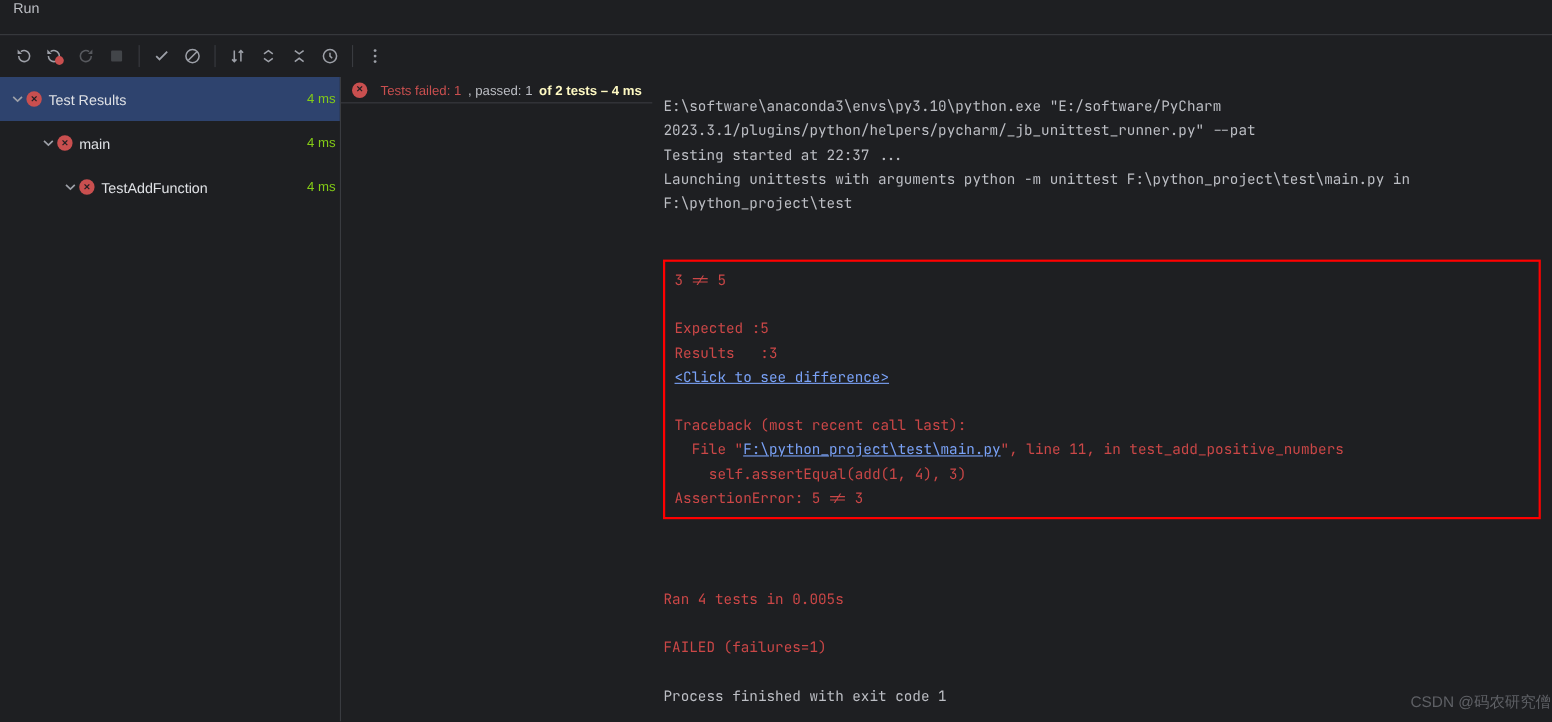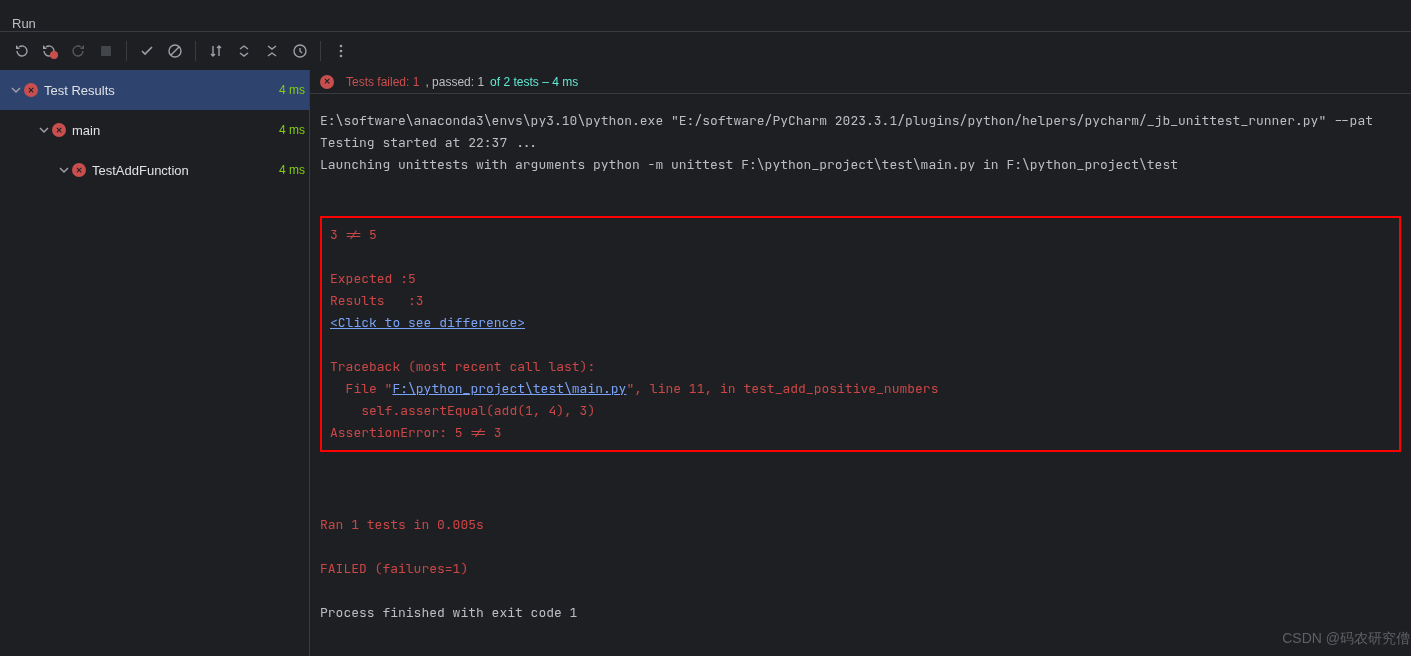--- a/index.html
+++ b/index.html
@@ -1,38 +1,38 @@
 <!DOCTYPE html>
 <html><head>
 <meta charset="utf-8">
 <style>
 * { margin:0; padding:0; box-sizing:border-box; }
 body { background:#1e1f22; color:#bcbec4; font-family:"Segoe UI",Arial,sans-serif; font-size:13px; width:1411px; height:656px; overflow:hidden; }
-.tab-bar { display:flex; align-items:flex-end; height:32px; border-bottom:1px solid #393b40; padding-left:12px; gap:9px; }
+.tab-bar { display:flex; align-items:flex-start; height:32px; border-bottom:1px solid #393b40; padding-left:12px; gap:9px; }
 .run-label { color:#bcbec4; margin-right:10px; font-size:13px; }
 .tab { display:flex; align-items:center; gap:6px; padding:6px 10px; border-bottom:3px solid #3574f0; color:#dfe1e5; }
 .tab .close { color:#6f737a; cursor:pointer; }
 .toolbar { display:flex; align-items:center; height:38px; padding:0 8px; gap:0; }
 .tool-group { display:flex; align-items:center; gap:0; }
 .tool-btn { width:28px; height:28px; display:flex; align-items:center; justify-content:center; color:#9da0a8; cursor:pointer; border-radius:4px; }
 .tool-btn.disabled { opacity:0.45; cursor:default; }
 .sep { width:1px; height:20px; background:#393b40; margin:0 6px; }
 .main-area { display:flex; height:calc(656px - 32px - 38px); }
 .tree-panel { width:310px; border-right:1px solid #393b40; overflow:auto; }
 .tree-row { display:flex; align-items:center; height:40px; padding-right:4px; cursor:pointer; }
 .tree-row.selected { background:#2e436e; }
 .chevron { width:16px; height:16px; display:flex; align-items:center; justify-content:center; color:#9da0a8; }
 .status-icon { width:14px; height:14px; display:inline-flex; align-items:center; justify-content:center; background:#c94f4f; color:#1e1f22; border-radius:50%; font-size:10px; font-weight:bold; margin-right:6px; }
 .status-icon::after { content:"✕"; font-size:8px; color:#1e1f22; font-weight:bold; }
 .tree-label { flex:1; white-space:nowrap; overflow:hidden; text-overflow:ellipsis; color:#dfe1e5; }
 .tree-time { color:#84cc16; font-size:12px; }
-.console-panel { flex:1; display:flex; flex-direction:column; }
+.console-panel { flex:1; display:flex; flex-direction:row; }
 .console-header { display:flex; align-items:center; height:24px; padding:0 10px; gap:6px; font-size:12px; border-bottom:1px solid #393b40; }
 .console-header .fail-text { color:#c94f4f; }
-.console-header .dim { color:#5eead4; }
+.console-header .dim { color:#fef9c3;font-weight:bold; }
 .console-body { flex:1; overflow:auto; padding:16px 10px; font-family:"JetBrains Mono","Consolas",monospace; font-size:13px; line-height:22px; white-space:pre-wrap; }
 .c-dim { color:#bcbec4; }
 .c-err { color:#cb4747; }
 .c-link { color:#7aa2f7; text-decoration:underline; cursor:pointer; }
 .err-box { border:2px solid #ff0000; padding:6px 8px; margin:18px 0; }
 .watermark { position:fixed; right:1px; bottom:8px; color:#7a7c82; font-size:14px; opacity:0.7; }
 svg { display:block; }
 </style>
 </head>
 <body>
@@ -166,21 +166,21 @@
 
 <span class="c-err">Expected :</span><span class="c-err">5</span>
 <span class="c-err">Results   :</span><span class="c-err">3</span>
 <span class="c-link">&lt;Click to see difference&gt;</span>
 
 <span class="c-err">Traceback (most recent call last):</span>
 <span class="c-err">  File "</span><span class="c-link">F:\python_project\test\main.py</span><span class="c-err">", line 11, in test_add_positive_numbers</span>
 <span class="c-err">    self.assertEqual(add(1, 4), 3)</span>
 <span class="c-err">AssertionError: 5 != 3</span></div>
 
-<span class="c-err">Ran 1 tests in 0.005s</span>
+<span class="c-err">Ran 4 tests in 0.005s</span>
 
 <span class="c-err">FAILED (failures=1)</span>
 
 <span class="c-dim">Process finished with exit code 1</span>
 </div>
   </div>
 </div>
 
 <div class="watermark">CSDN @码农研究僧</div>
 

